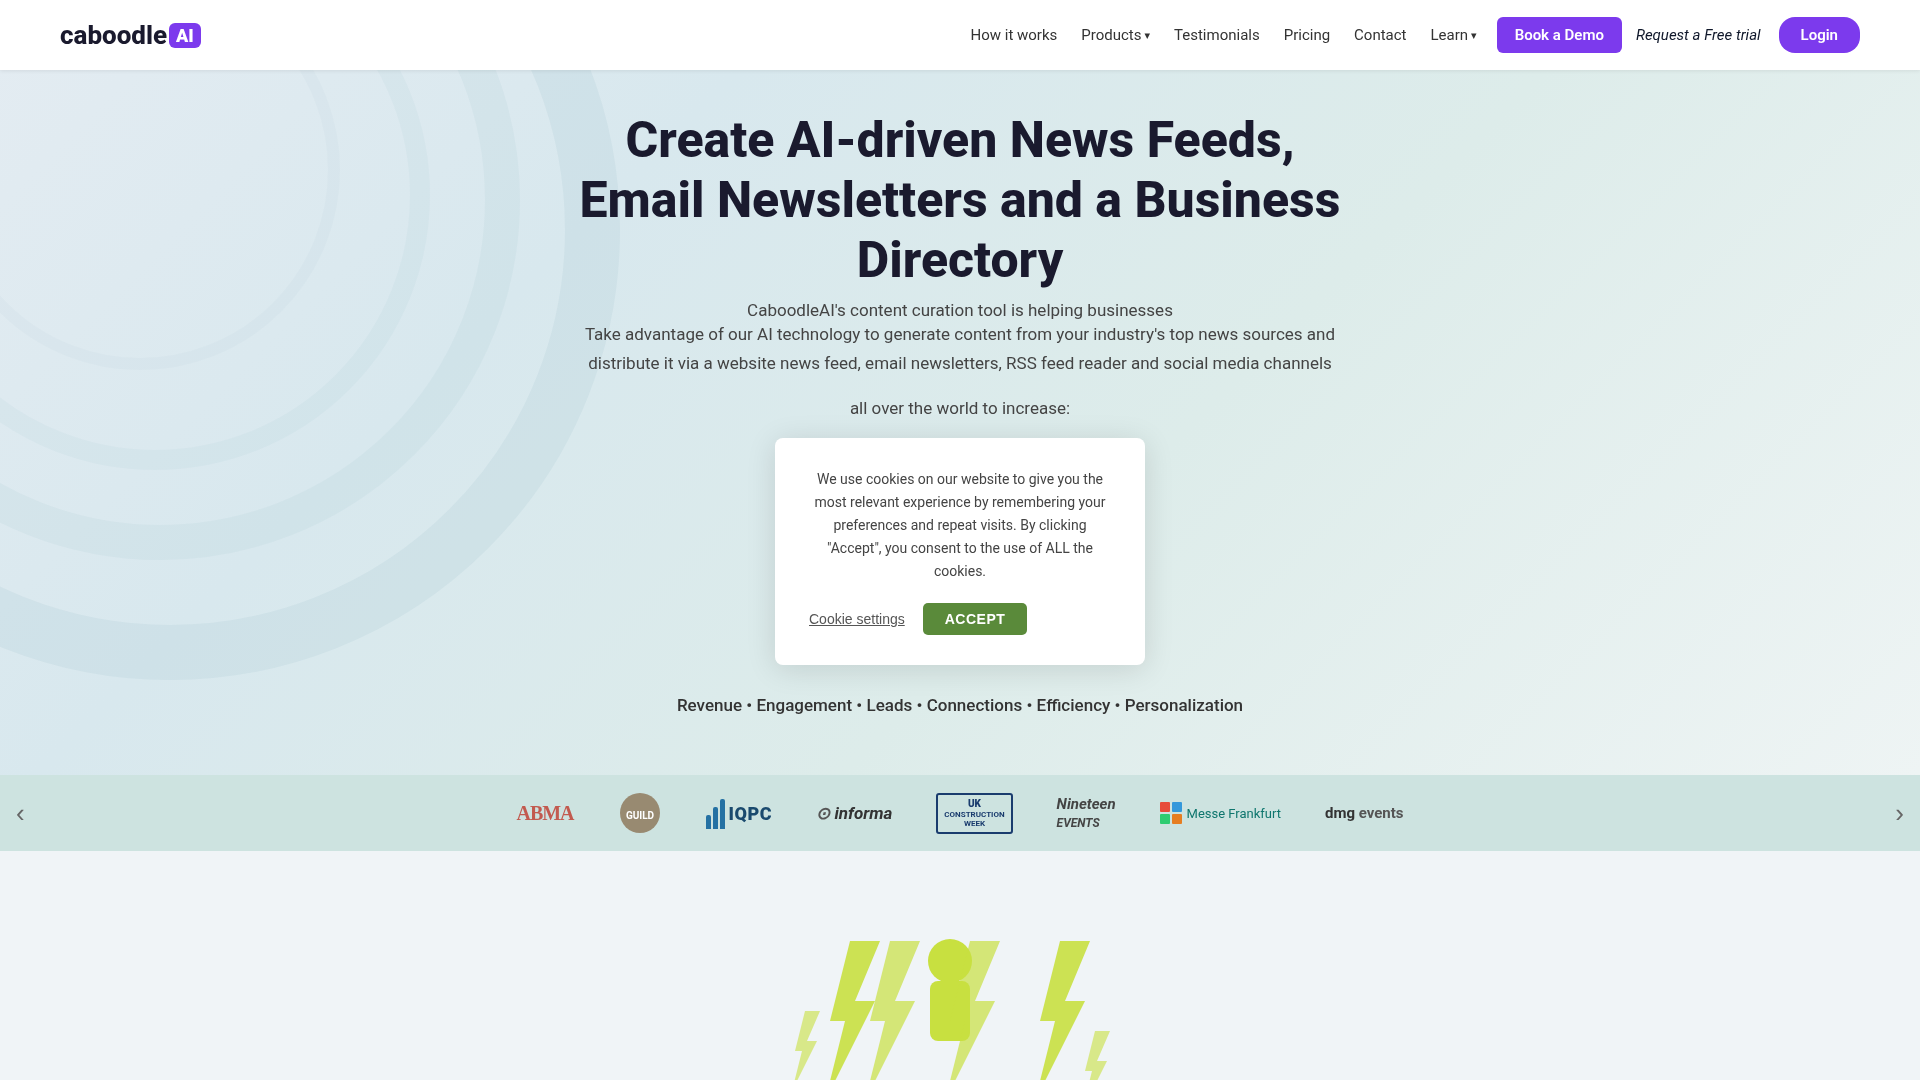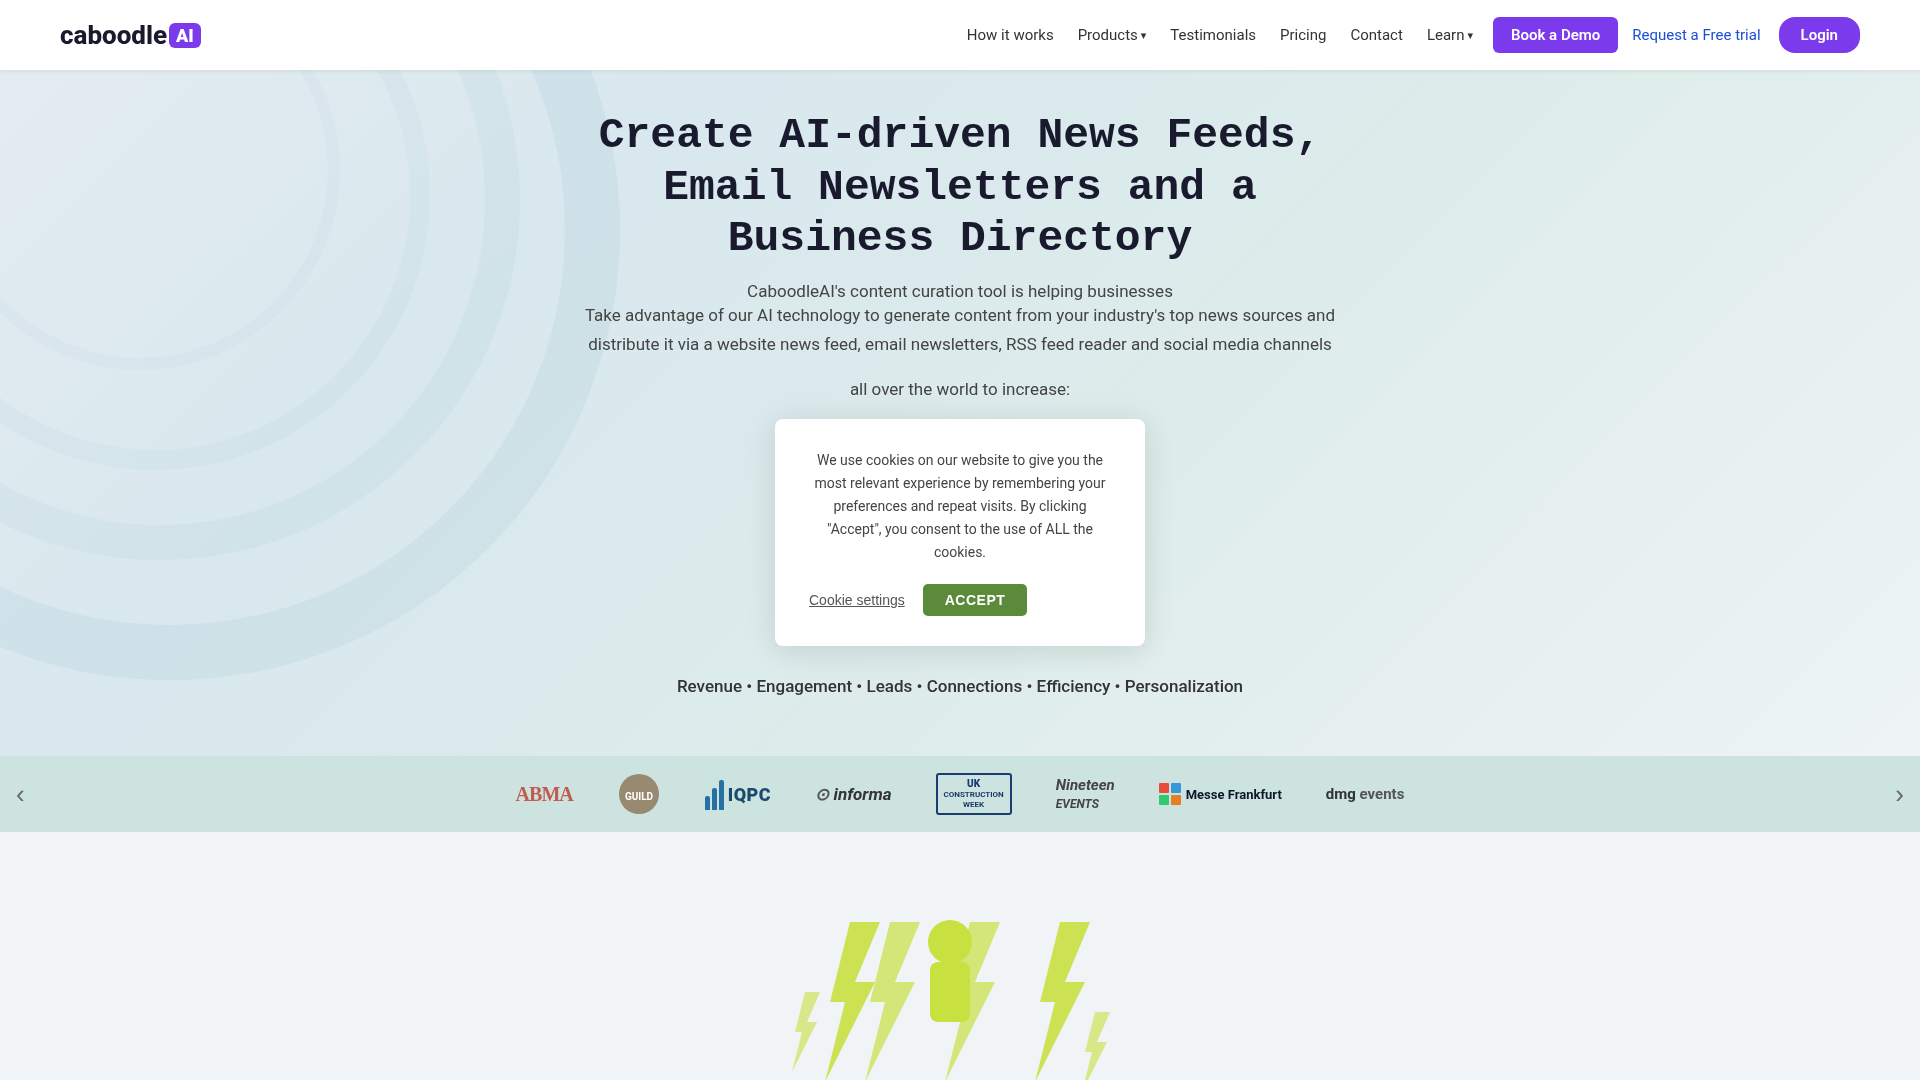--- a/index.html
+++ b/index.html
@@ -34,21 +34,21 @@
       <span style="font-size:11px;">▾</span>
     </a>
     <a href="#" style="color:#333;text-decoration:none;font-size:15px;padding:6px 10px;">Testimonials</a>
     <a href="#" style="color:#333;text-decoration:none;font-size:15px;padding:6px 10px;">Pricing</a>
     <a href="#" style="color:#333;text-decoration:none;font-size:15px;padding:6px 10px;">Contact</a>
     <a href="#" style="color:#333;text-decoration:none;font-size:15px;padding:6px 10px;display:flex;align-items:center;gap:3px;">
       <span>Learn</span>
       <span style="font-size:11px;">▾</span>
     </a>
     <a href="#" style="background:#7c3aed;color:#fff;padding:9px 18px;border-radius:6px;font-size:15px;font-weight:600;text-decoration:none;margin-left:6px;">Book a Demo</a>
-    <a href="#" style="color:#1d4ed8;font-size:15px;text-decoration:none;padding:6px 10px;">Request a Free trial</a>
+    <a href="#" style="color:#0f172a;font-size:15px;text-decoration:none;padding:6px 10px;font-style:italic;">Request a Free trial</a>
     <a href="#" style="background:#7c3aed;color:#fff;padding:9px 22px;border-radius:16px;font-size:15px;font-weight:600;text-decoration:none;margin-left:4px;">Login</a>
   </div>
 </nav>
 
 <section style="
   min-height: 560px;
   padding-top: 90px;
   background: linear-gradient(135deg, #e4ecf2 0%, #d8e8ee 30%, #ddecea 60%, #eef4f4 100%);
   display: flex; flex-direction: column; align-items: center; justify-content: center;
   text-align: center; padding: 110px 40px 60px;
@@ -66,22 +66,22 @@
   <div style="
     position:absolute; top:-80px; left:-120px; width:550px; height:550px;
     border-radius:50%; border: 20px solid rgba(160,195,205,0.1); pointer-events:none;
   "></div>
   <div style="
     position:absolute; top: -30px; left: -60px; width: 400px; height: 400px;
     border-radius:50%; border: 12px solid rgba(160,195,205,0.08); pointer-events:none;
   "></div>
 
   <h1 style="
-    font-size:43px; font-weight:800; color:#1a1a2e; line-height:1.2;
-    max-width:780px; margin-bottom:16px; position:relative; z-index:1;font-family:Liberation Mono, monospace;
+    font-size:50px; font-weight:800; color:#1a1a2e; line-height:1.2;
+    max-width:780px; margin-bottom:10px; position:relative; z-index:1;
   ">Create AI-driven News Feeds, Email Newsletters and a Business Directory</h1>
 
   <p style="
     font-size:17px; color:#444; position:relative; z-index:1; margin-bottom:0;
   ">CaboodleAI's content curation tool is helping businesses</p>
 
   <p style="
     font-size:17px; color:#444; max-width:760px; line-height:1.7;
     margin-bottom:20px; position:relative; z-index:1;
   ">Take advantage of our AI technology to generate content from your industry's top news sources and distribute it via a website news feed, email newsletters, RSS feed reader and social media channels</p>
@@ -171,21 +171,21 @@
       <span style="font-size:15px;font-weight:700;color:#444;font-style:italic;">Nineteen<br><span style="font-size:12px;">EVENTS</span></span>
     </div>
 
     <div style="height:44px;display:flex;align-items:center;gap:5px;">
       <div style="display:grid;grid-template-columns:1fr 1fr;gap:2px;width:22px;height:22px;">
         <div style="background:#e74c3c;border-radius:1px;"></div>
         <div style="background:#3498db;border-radius:1px;"></div>
         <div style="background:#2ecc71;border-radius:1px;"></div>
         <div style="background:#e67e22;border-radius:1px;"></div>
       </div>
-      <span style="font-size:13px;font-weight:700;color:#0f172a;">Messe Frankfurt</span>
+      <span style="font-size:13px;font-weight:400;color:#0f766e;">Messe Frankfurt</span>
     </div>
 
     <div style="height:44px;display:flex;align-items:center;">
       <span style="font-size:15px;font-weight:700;color:#333;">dmg <span style="color:#555;">events</span></span>
     </div>
   </div>
 
   <button style="
     background:none; border:none; font-size:26px; color:#666; cursor:pointer;
     padding:0 16px; line-height:1;

